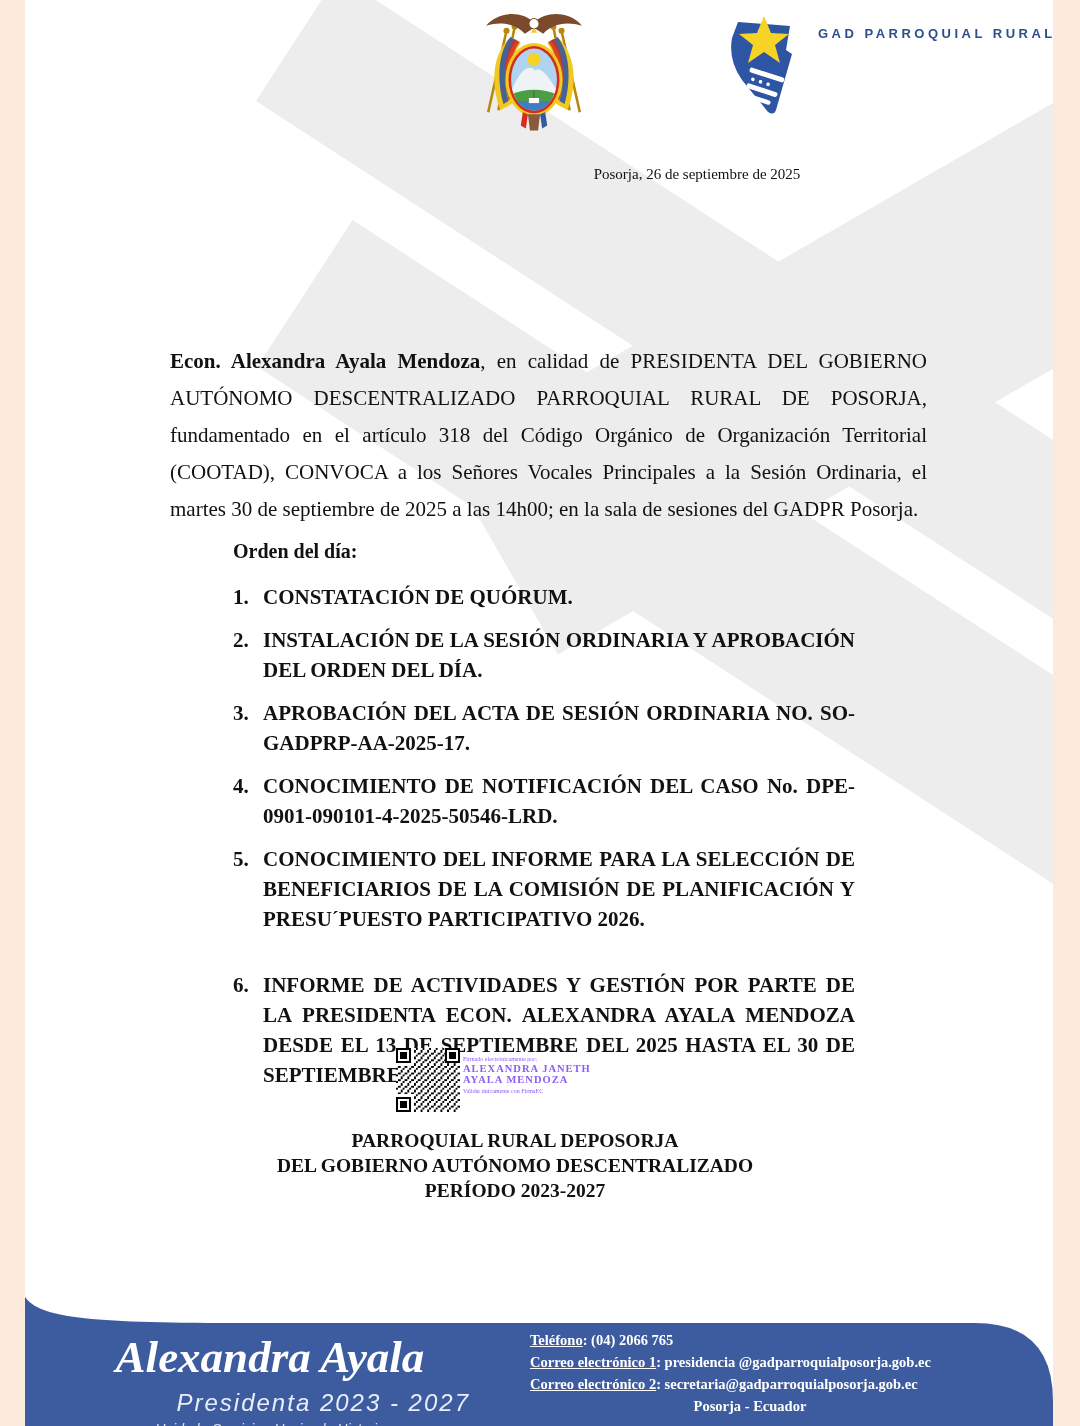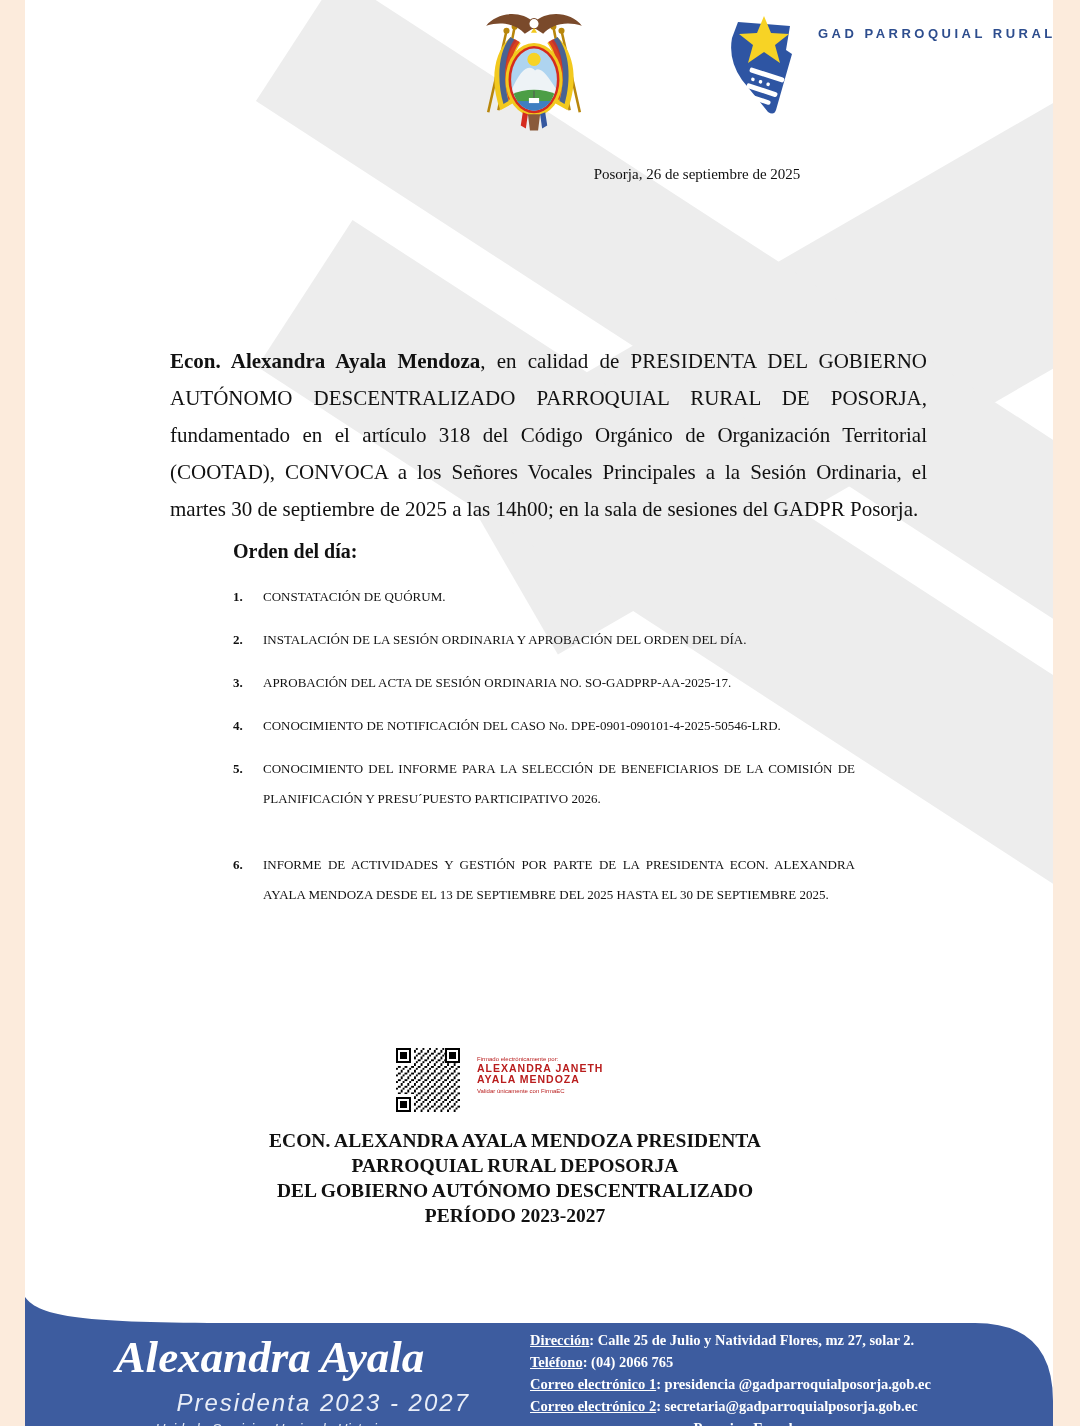--- a/index.html
+++ b/index.html
@@ -33,29 +33,29 @@
 
   .doc-title{position:absolute; left:170px; top:246px; width:690px; text-align:center; font-weight:bold; font-size:21px; line-height:30px;}
 
   .body-par{position:absolute; left:170px; top:322px; width:757px; text-align:justify; font-size:21px; line-height:37px;}
 
   .orden-heading{position:absolute; left:233px; top:540px; font-weight:bold; font-size:20px;}
 
   ol.agenda{position:absolute; left:233px; top:582px; width:622px; margin:0; padding:0; list-style:none; counter-reset:item;}
   ol.agenda li{
     counter-increment:item; position:relative; padding-left:30px;
-    font-weight:normal; font-size:13px; line-height:30px;
+    font-weight:bold; font-size:21px; line-height:30px;
     text-align:justify; text-align-last:left; margin-bottom:13px;
   }
   ol.agenda li::before{content:counter(item) "."; position:absolute; left:0; top:0; font-weight:bold;}
   ol.agenda li:nth-child(6){margin-top:36px;}
 
   .esign-row{position:absolute; left:396px; top:1048px; display:flex; align-items:flex-start;}
   .qr{width:64px; height:64px;}
-  .esign-text{margin-left:17px; padding-top:8px; font-family:Liberation Sans, sans-serif; color:#b91c1c;}
+  .esign-text{margin-left:3px; padding-top:8px; font-family:Liberation Serif, serif; color:#8b5cf6;}
   .esign-small{font-size:6px; line-height:7px;}
   .esign-name{font-size:10.5px; line-height:11px; font-weight:bold; letter-spacing:1px;}
 
   .sig-block{position:absolute; left:170px; top:1128px; width:690px; text-align:center; font-weight:bold; font-size:19.5px; line-height:25px;}
 
   
   .footer{position:absolute; left:25px; top:1293px; width:1028px; height:133px; z-index:3; overflow:hidden;}
   .footer svg.shape{position:absolute; left:0; top:0;}
   .f-name{position:absolute; left:45px; top:38px; width:400px; text-align:center;
     font-family:"Liberation Serif", serif; font-style:italic; font-weight:bold; font-size:45px; color:#ffffff; white-space:nowrap;}
@@ -197,37 +197,35 @@
       </svg>
       <div class="esign-text">
         <div class="esign-small">Firmado electrónicamente por:</div>
         <div class="esign-name">ALEXANDRA JANETH</div>
         <div class="esign-name">AYALA MENDOZA</div>
         <div class="esign-small" style="margin-top:3px;">Validar únicamente con FirmaEC</div>
       </div>
     </div>
 
     <div class="sig-block">
-      <div>ECON. ALEXANDRA AYALA MENDOZA PRESIDENTA</div>
       <div>PARROQUIAL RURAL DEPOSORJA</div>
       <div>DEL GOBIERNO AUTÓNOMO DESCENTRALIZADO</div>
       <div>PERÍODO 2023-2027</div>
     </div>
 
   </div>
 
   <div class="footer">
     <svg class="shape" width="1028" height="133" viewBox="0 0 1028 133">
       <path d="M0 4 C14 24 60 30 210 30 L950 30 Q1028 30 1028 108 L1028 133 L0 133 Z" fill="#3d5c9f"></path>
     </svg>
     <div class="f-name">Alexandra Ayala</div>
     <div class="f-role">Presidenta 2023 - 2027</div>
     <div class="f-tagline">Unidad - Servicio - Haciendo Historia</div>
     <div class="f-contact">
-      <div><span class="lbl">Dirección</span><span>: Calle 25 de Julio y Natividad Flores, mz 27, solar 2.</span></div>
       <div><span class="lbl">Teléfono</span><span>: (04) 2066 765</span></div>
       <div><span class="lbl">Correo electrónico 1</span><span>: presidencia @gadparroquialposorja.gob.ec</span></div>
       <div><span class="lbl">Correo electrónico 2</span><span>: secretaria@gadparroquialposorja.gob.ec</span></div>
       <div class="f-location">Posorja - Ecuador</div>
     </div>
   </div>
 
 </div>
 
 </body></html>

